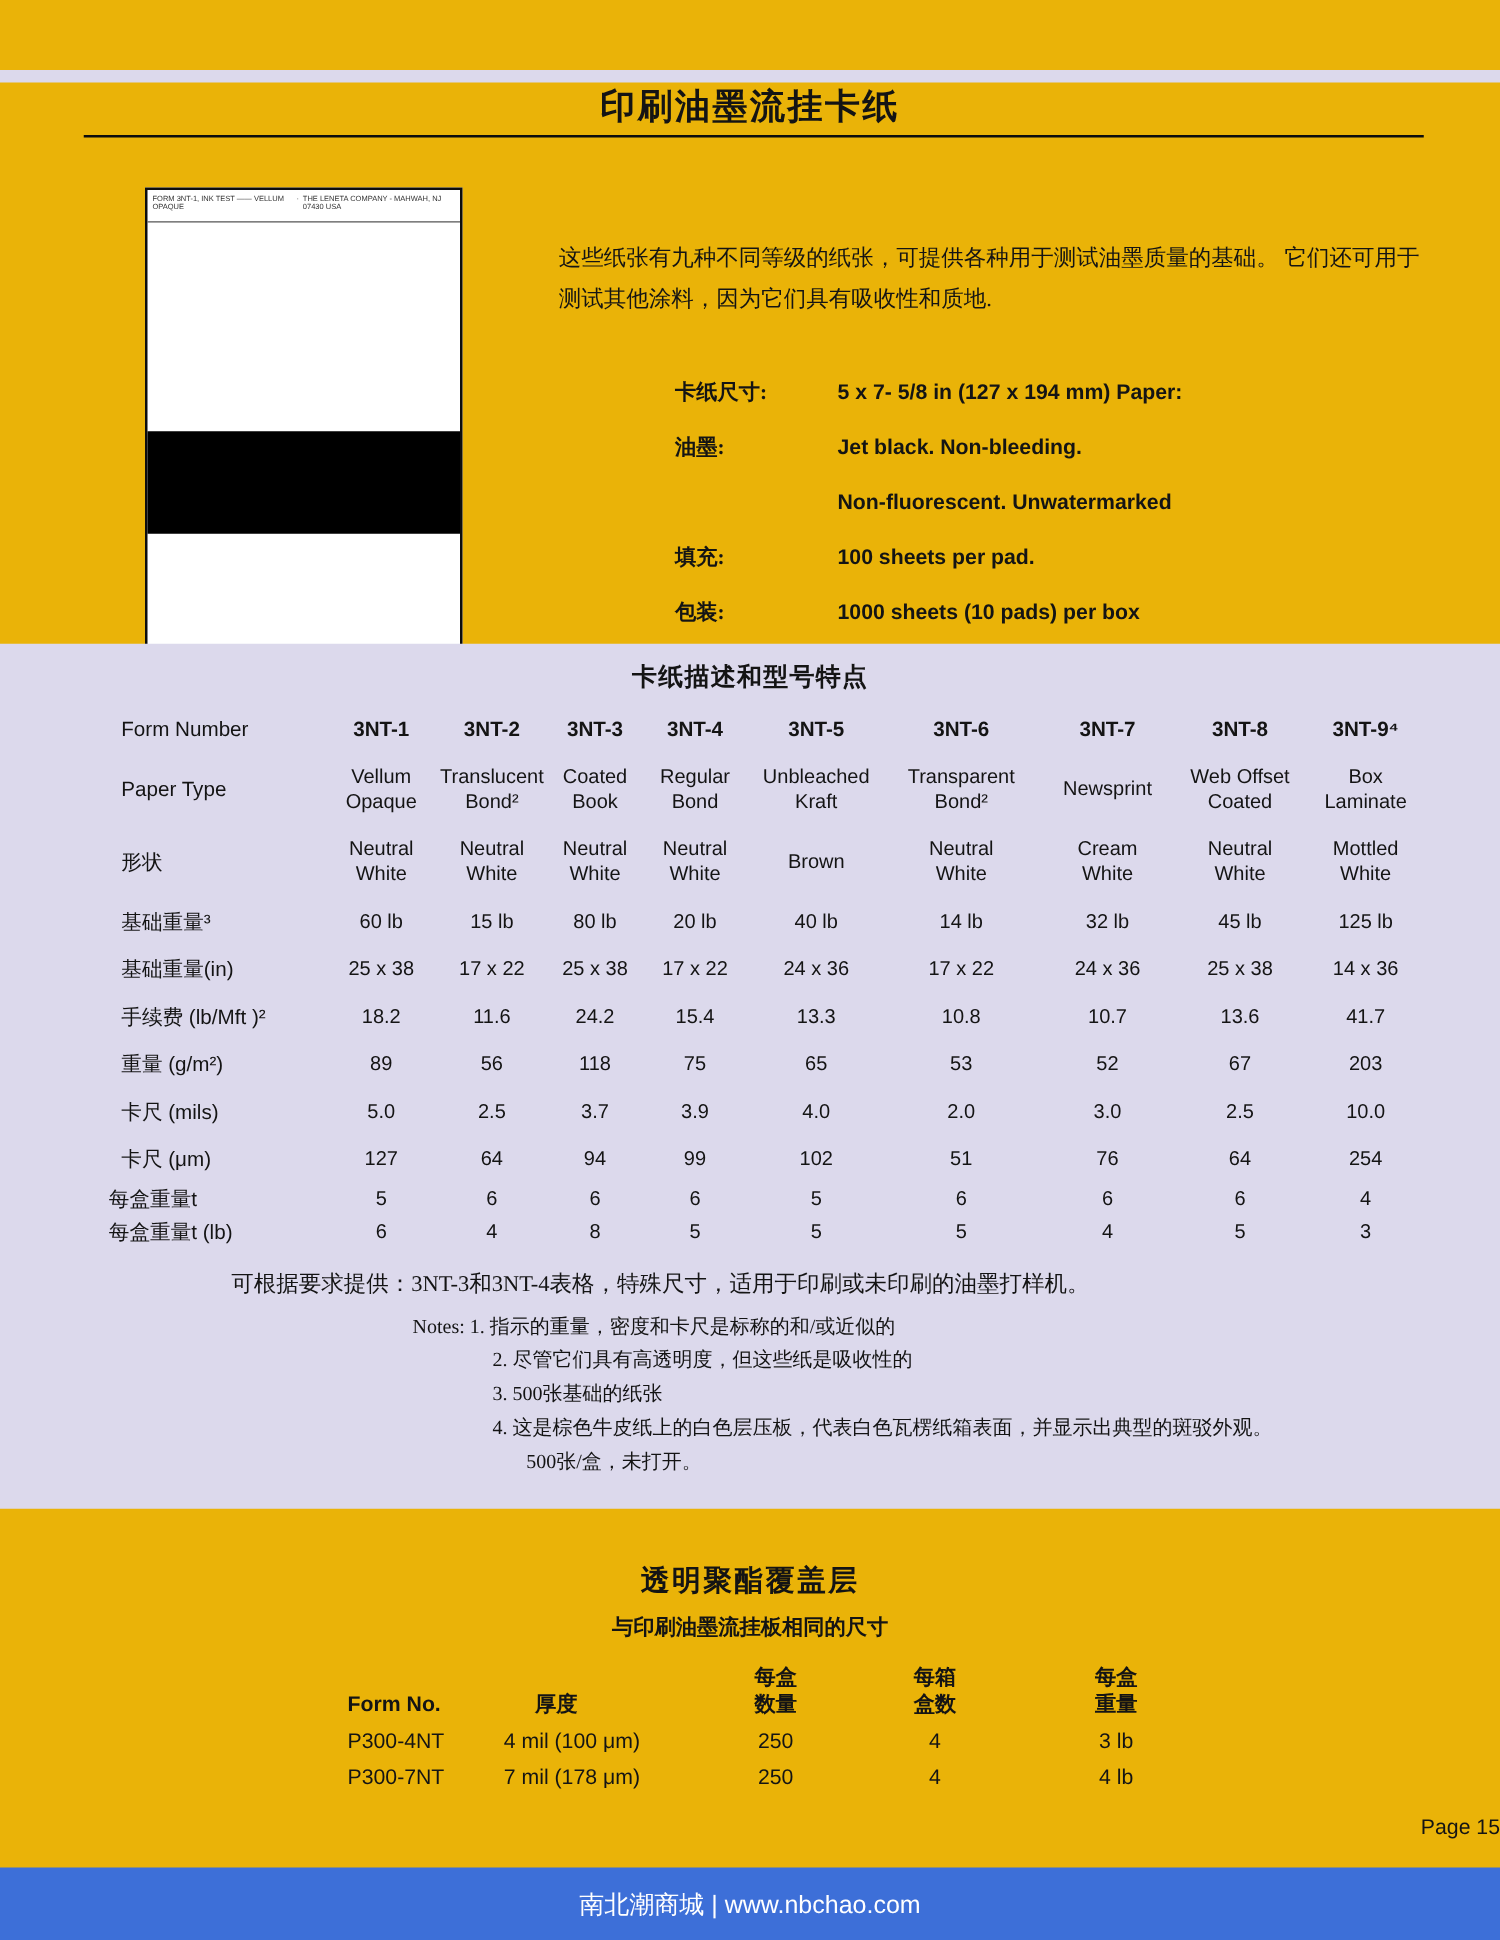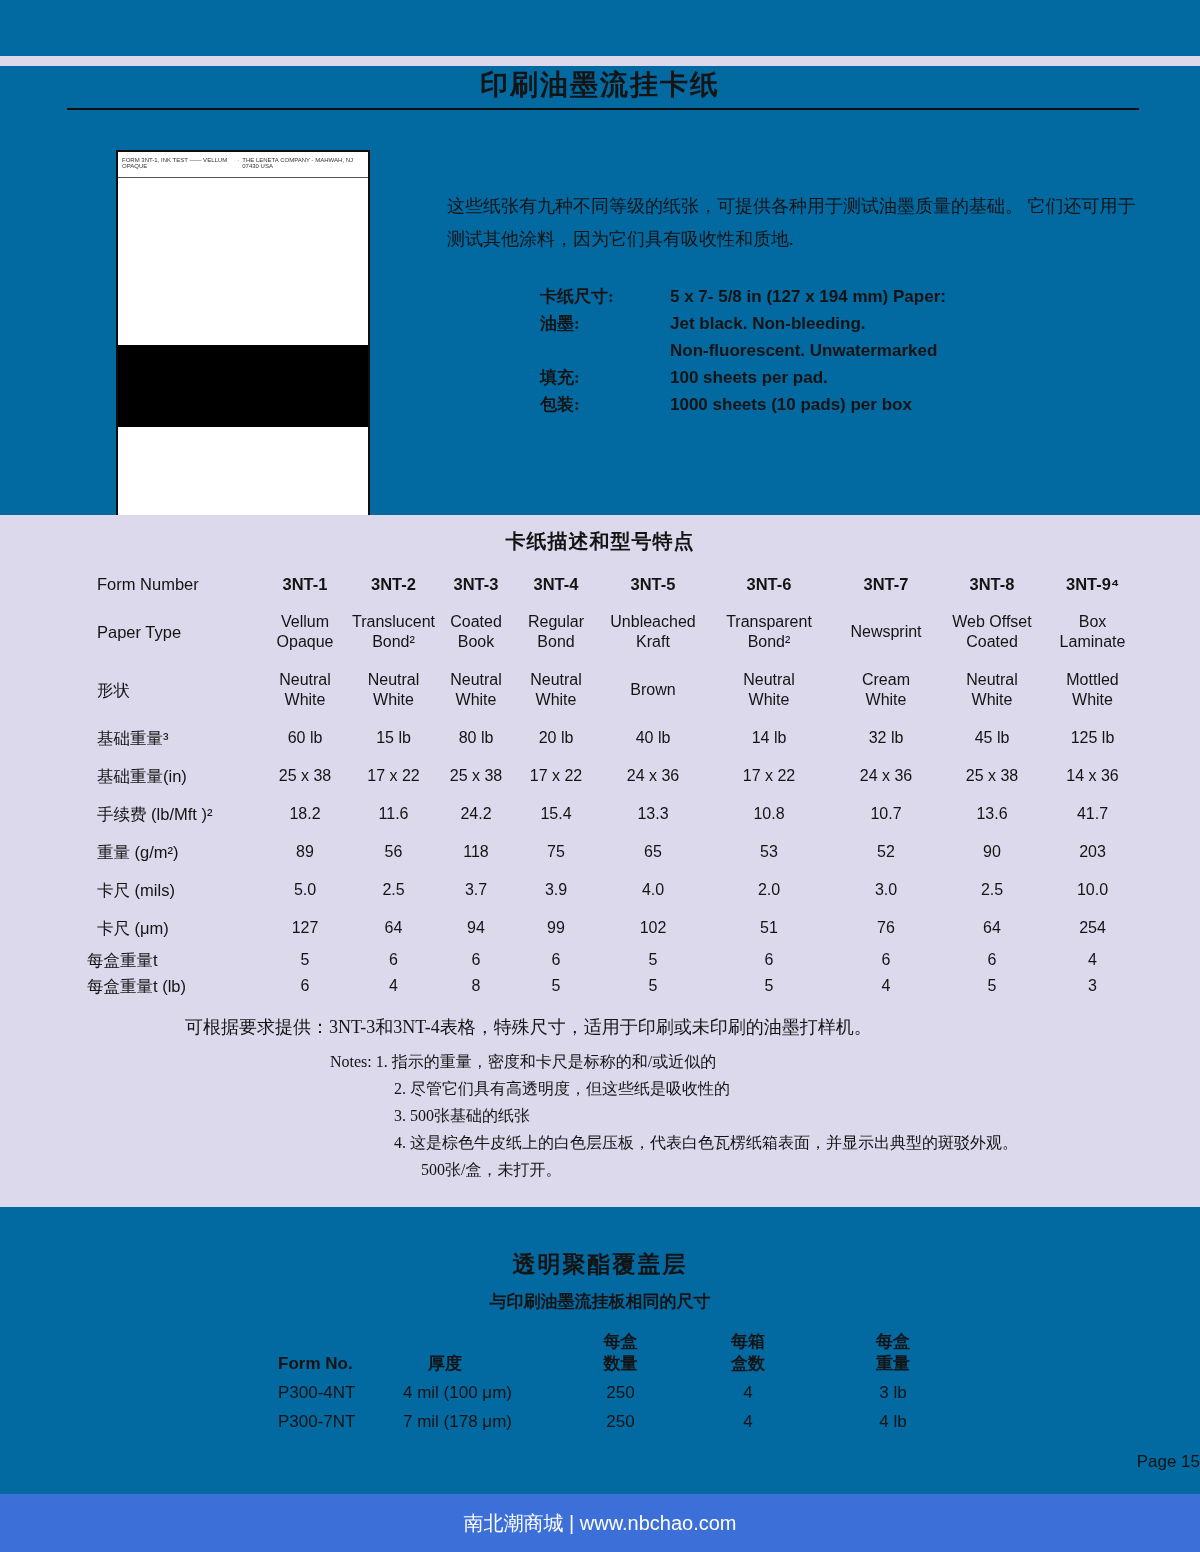--- a/index.html
+++ b/index.html
@@ -1,33 +1,33 @@
 <!DOCTYPE html>
 <html><head>
 <meta charset="utf-8">
 <style>
   * { margin:0; padding:0; box-sizing:border-box; }
   body { width:1200px; font-family:"Liberation Sans", sans-serif; background:#ffffff; color:#141414; }
-  .page { position:relative; width:1200px; height:1552px; background:#0369a1; overflow:hidden; }
+  .page { position:relative; width:1200px; height:1552px; background:#eab308; overflow:hidden; }
 
   .top-strip { position:absolute; top:56px; left:0; width:100%; height:10px; background:#dcd9ec; }
   .doc-title { position:absolute; top:66px; left:0; width:100%; text-align:center;
                font-family:"Liberation Serif", serif; font-weight:700; font-size:28px; letter-spacing:2px; }
   .title-rule { position:absolute; top:108px; left:67px; width:1072px; height:2px; background:#0d0d0d; }
 
   .sample-card { position:absolute; left:116px; top:150px; width:254px; height:390px; border:2px solid #0d0d0d; background:#ffffff; }
   .card-header { display:flex; justify-content:space-between; align-items:flex-start; gap:3px;
                  padding:5px 4px 8px 4px; border-bottom:1px solid #555; font-size:6px; color:#333; }
   .card-band { position:absolute; left:0; top:193px; width:100%; height:82px; background:#000000; }
 
   .intro-text { position:absolute; left:447px; top:190px; width:700px;
                 font-family:"Liberation Serif", serif; font-size:18px; line-height:33px; }
 
   .specs { position:absolute; left:540px; top:283px; }
-  .spec-row { display:flex; line-height:27px; }
+  .spec-row { display:flex; line-height:27px;margin-top:17px; }
   .spec-label { width:130px; font-family:"Liberation Serif", serif; font-weight:700; font-size:17px; }
   .spec-value { font-weight:700; font-size:17px; }
 
   .models-panel { position:absolute; top:515px; left:0; width:1200px; height:692px; background:#dcd9ec; }
   .models-title { text-align:center; padding-top:13px; font-size:20px; font-weight:700; letter-spacing:1px; }
   table.models { border-collapse:collapse; table-layout:fixed; margin:10px 0 0 85px; }
   table.models th, table.models td { text-align:center; vertical-align:middle; font-size:16px;
                  padding:9px 2px; line-height:20px; white-space:pre-line; }
   table.models th { font-weight:700; font-size:16.5px; }
   table.models .rowlabel { text-align:left; padding-left:12px; font-size:16.5px; font-weight:400; }
@@ -204,21 +204,21 @@
           </tr>
           <tr>
             <td class="rowlabel">重量  (g/m²)</td>
             <td>89</td>
             <td>56</td>
             <td>118</td>
             <td>75</td>
             <td>65</td>
             <td>53</td>
             <td>52</td>
-            <td>90</td>
+            <td>67</td>
             <td>203</td>
           </tr>
           <tr>
             <td class="rowlabel">卡尺  (mils)</td>
             <td>5.0</td>
             <td>2.5</td>
             <td>3.7</td>
             <td>3.9</td>
             <td>4.0</td>
             <td>2.0</td>

